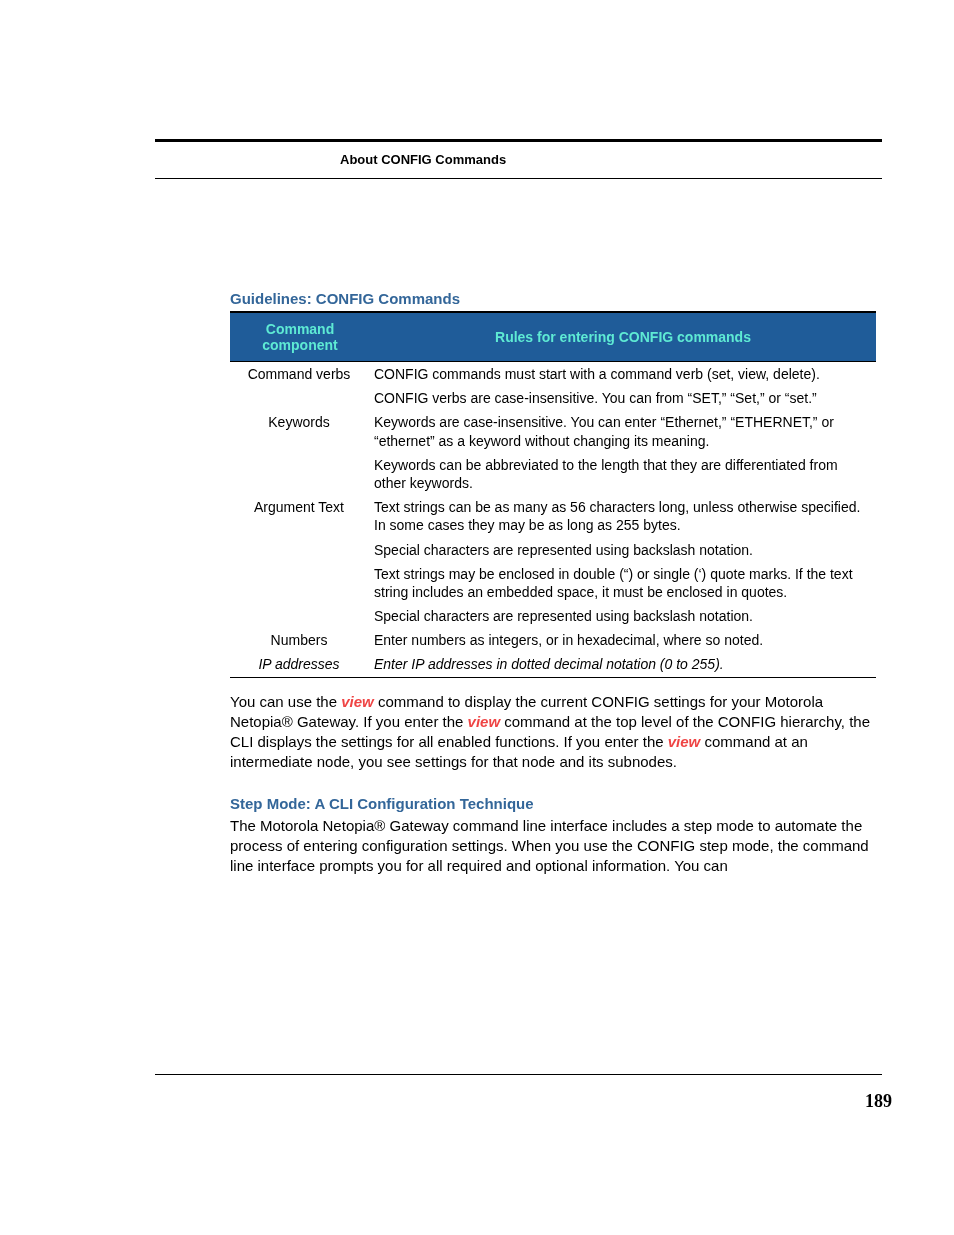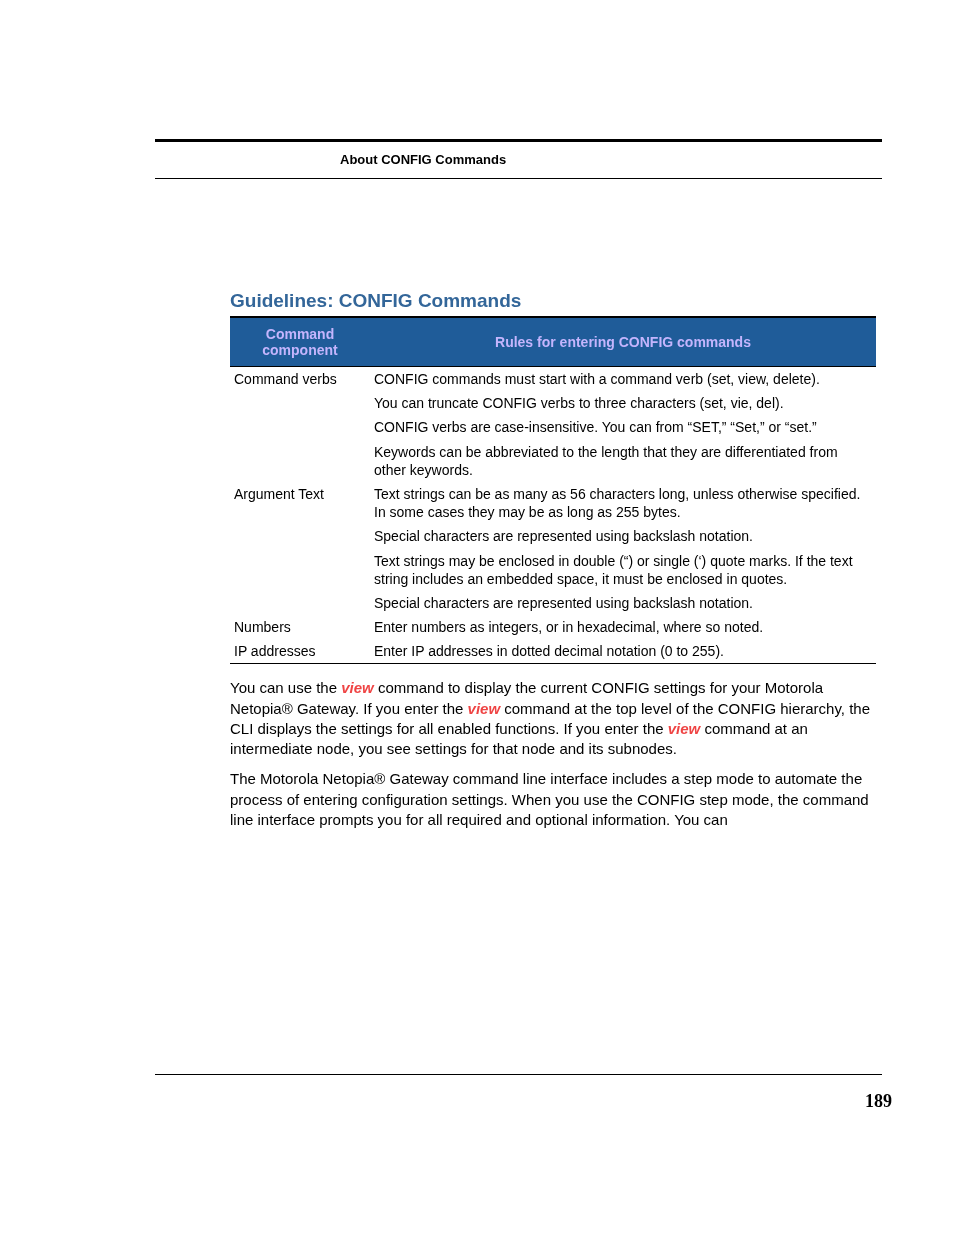--- a/index.html
+++ b/index.html
@@ -49,60 +49,62 @@
     font-family: Arial, Helvetica, sans-serif;
   }
   .content {
     position: absolute;
     left: 210px;
     right: 98px;
     top: 290px;
   }
   h2.section-title {
     color: #336699;
-    font-size: 19px;
+    font-size: 15px;
     font-weight: bold;
     margin: 0 0 4px 0;
     font-family: Arial, Helvetica, sans-serif;
   }
   p.body {
     font-size: 15px;
     line-height: 1.35;
     margin: 0 0 10px 0;
     font-family: Arial, Helvetica, sans-serif;
   }
   table.rules {
     width: 100%;
     border-collapse: collapse;
     margin-top: 4px;
     margin-bottom: 14px;
     font-size: 14px;
   }
   table.rules thead th {
     background: #1f5c99;
-    color: #c4b5fd;
+    color: #5eead4;
     font-weight: bold;
     padding: 8px 6px;
     text-align: center;
     border-top: 2px solid #000;
     border-bottom: 1px solid #000;
   }
   table.rules thead th:first-child {
     width: 128px;
   }
   table.rules tbody td {
     vertical-align: top;
     padding: 3px 6px 3px 4px;
     line-height: 1.3;
   }
   table.rules tbody td:first-child {
     font-family: Arial, Helvetica, sans-serif;
+    text-align: center;
   }
   table.rules tbody tr.last td {
     border-bottom: 1.5px solid #000;
+    font-style: italic;
   }
   .cmd {
     color: #ef4444;
     font-style: italic;
     font-weight: bold;
   }
   .page-num {
     position: absolute;
     right: 82px;
     bottom: 123px;
@@ -131,25 +133,25 @@
           <th>Rules for entering CONFIG commands</th>
         </tr>
       </thead>
       <tbody>
         <tr>
             <td>Command verbs</td>
             <td>CONFIG commands must start with a command verb (set, view, delete).</td>
           </tr>
         <tr>
             <td></td>
-            <td>You can truncate CONFIG verbs to three characters (set, vie, del).</td>
+            <td>CONFIG verbs are case-insensitive. You can from “SET,” “Set,” or “set.”</td>
           </tr>
         <tr>
-            <td></td>
-            <td>CONFIG verbs are case-insensitive. You can from “SET,” “Set,” or “set.”</td>
+            <td>Keywords</td>
+            <td>Keywords are case-insensitive. You can enter “Ethernet,” “ETHERNET,” or “ethernet” as a keyword without changing its meaning.</td>
           </tr>
         <tr>
             <td></td>
             <td>Keywords can be abbreviated to the length that they are differentiated from other keywords.</td>
           </tr>
         <tr>
             <td>Argument Text</td>
             <td>Text strings can be as many as 56 characters long, unless otherwise specified. In some cases they may be as long as 255 bytes.</td>
           </tr>
         <tr>
@@ -173,19 +175,20 @@
             <td>Enter IP addresses in dotted decimal notation (0 to 255).</td>
           </tr>
       </tbody>
     </table>
 
 
     <p class="body">
       <span>You can use the </span><span class="cmd">view</span><span> command to display the current CONFIG settings for your Motorola Netopia® Gateway. If you enter the </span><span class="cmd">view</span><span>  command at the top level of the CONFIG hierarchy, the CLI displays the settings for all enabled functions. If you enter the </span><span class="cmd">view</span><span> command at an intermediate node, you see settings for that node and its subnodes.</span>
     </p>
 
+    <h2 class="section-title" style="margin-top:22px;">Step Mode: A CLI Configuration Technique</h2>
     <p class="body">The Motorola Netopia® Gateway command line interface includes a step mode to automate the process of entering configuration settings. When you use the CONFIG step mode, the command line interface prompts you for all required and optional information. You can</p>
 
   </div>
 
   <div class="bottom-rule-light"></div>
   <div class="page-num">189</div>
 </div>
 
 </body></html>

